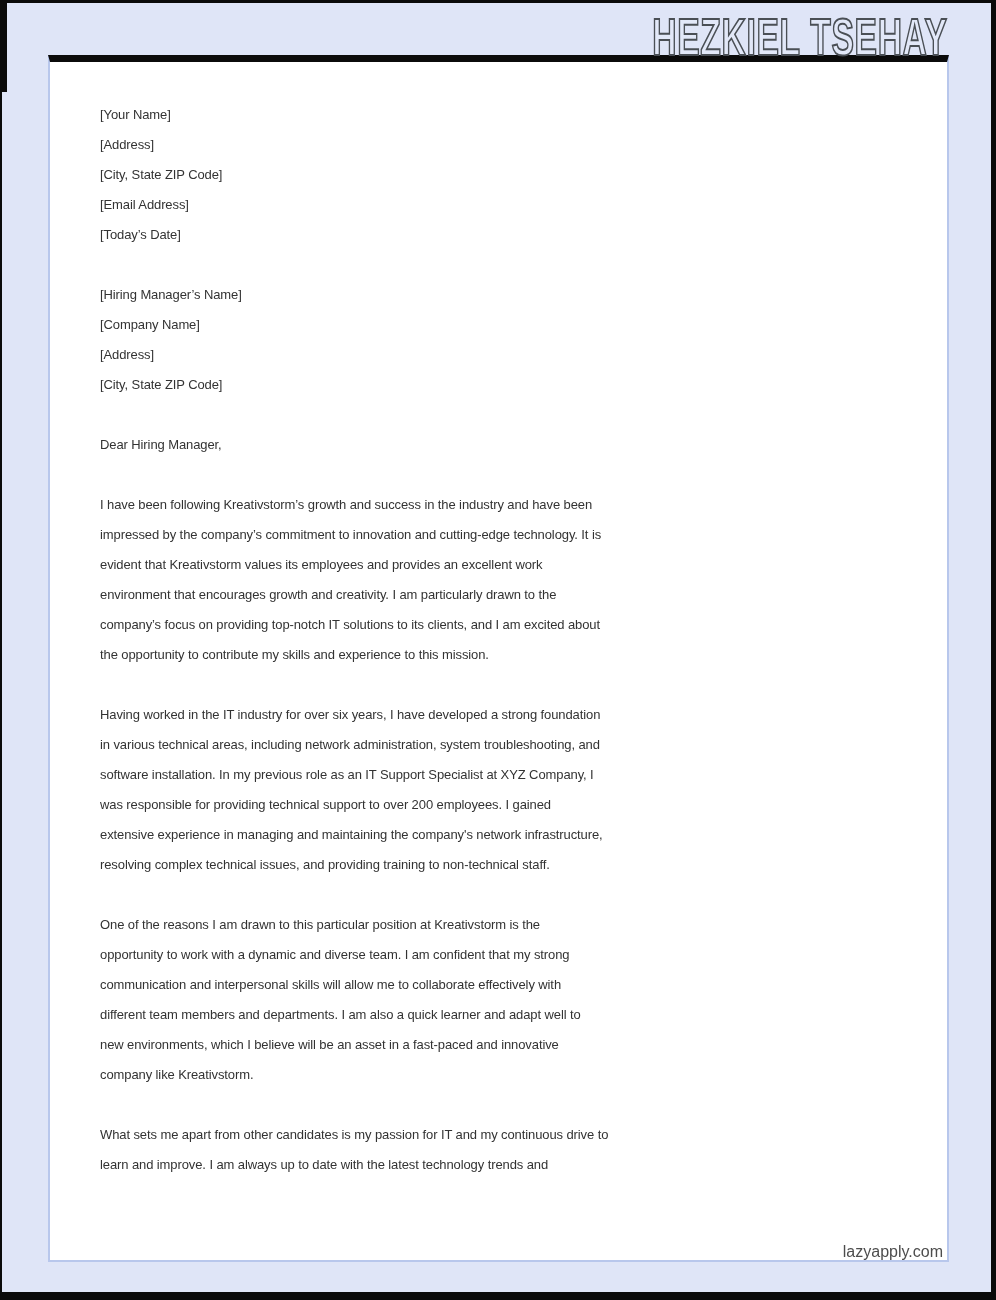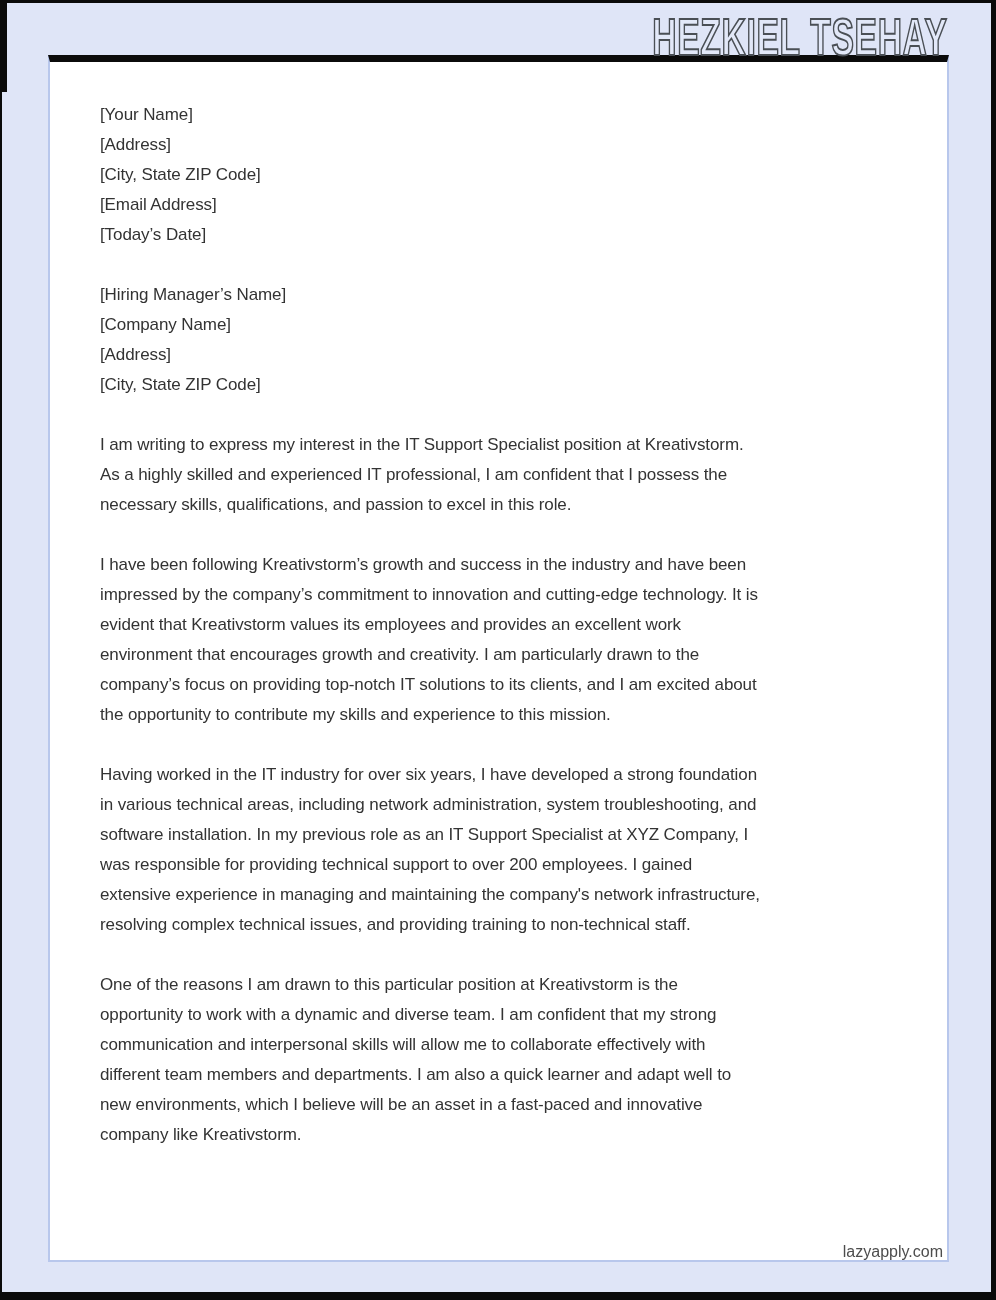--- a/index.html
+++ b/index.html
@@ -47,21 +47,21 @@
     border-left: 2px solid #b8c7ec;
     border-right: 2px solid #b8c7ec;
     border-bottom: 2px solid #b8c7ec;
     
     overflow: visible;
   }
   .page-content {
     position: relative;
     z-index: 1;
     padding: 38px 49px 0 50px;
-    font-size: 17px;
+    font-size: 13px;
     line-height: 30px;
     color: #333333;
     letter-spacing: -0.1px;
   }
   .block { white-space: pre-line; margin-bottom: 30px; }
   .para  { white-space: pre-line; margin-bottom: 30px; }
   .watermark {
     position: absolute;
     right: 4px;
     bottom: 1px;
@@ -92,24 +92,22 @@
 [Address]
 [City, State ZIP Code]
 [Email Address]
 [Today’s Date]</div>
 
     <div class="block">[Hiring Manager’s Name]
 [Company Name]
 [Address]
 [City, State ZIP Code]</div>
 
+    <div class="block">Dear Hiring Manager,</div>
 
-    <div class="para">I am writing to express my interest in the IT Support Specialist position at Kreativstorm.
-As a highly skilled and experienced IT professional, I am confident that I possess the
-necessary skills, qualifications, and passion to excel in this role.</div>
 
     <div class="para">I have been following Kreativstorm’s growth and success in the industry and have been
 impressed by the company’s commitment to innovation and cutting-edge technology. It is
 evident that Kreativstorm values its employees and provides an excellent work
 environment that encourages growth and creativity. I am particularly drawn to the
 company’s focus on providing top-notch IT solutions to its clients, and I am excited about
 the opportunity to contribute my skills and experience to this mission.</div>
 
     <div class="para">Having worked in the IT industry for over six years, I have developed a strong foundation
 in various technical areas, including network administration, system troubleshooting, and
@@ -118,15 +116,17 @@
 extensive experience in managing and maintaining the company's network infrastructure,
 resolving complex technical issues, and providing training to non-technical staff.</div>
 
     <div class="para">One of the reasons I am drawn to this particular position at Kreativstorm is the
 opportunity to work with a dynamic and diverse team. I am confident that my strong
 communication and interpersonal skills will allow me to collaborate effectively with
 different team members and departments. I am also a quick learner and adapt well to
 new environments, which I believe will be an asset in a fast-paced and innovative
 company like Kreativstorm.</div>
 
+    <div class="para">What sets me apart from other candidates is my passion for IT and my continuous drive to
+learn and improve. I am always up to date with the latest technology trends and</div>
 
   </div>
 </div>
 
 </body></html>

